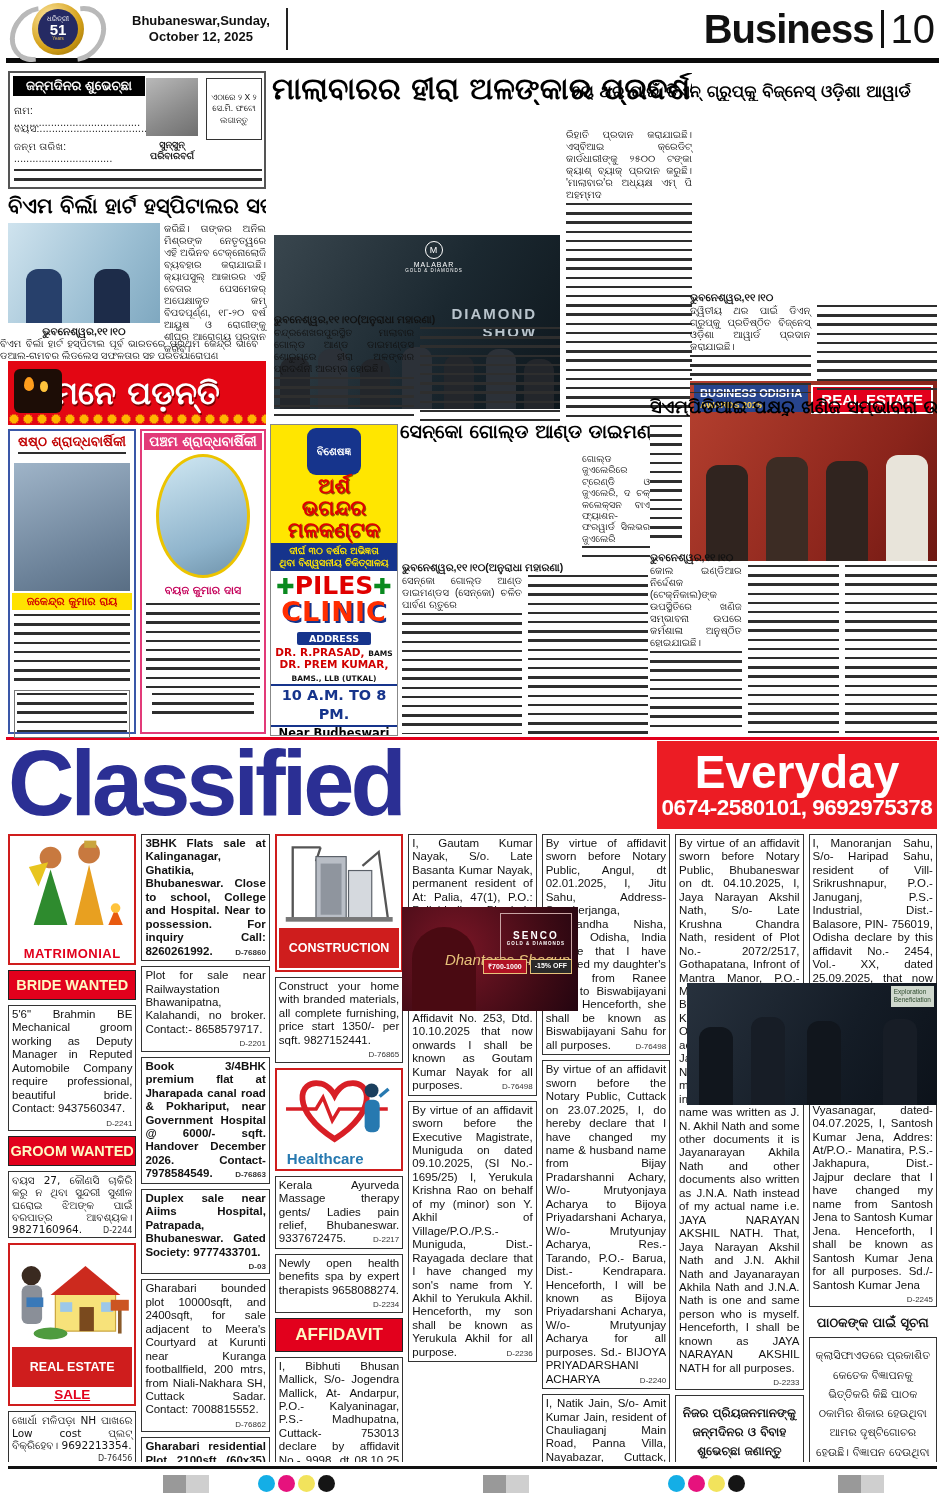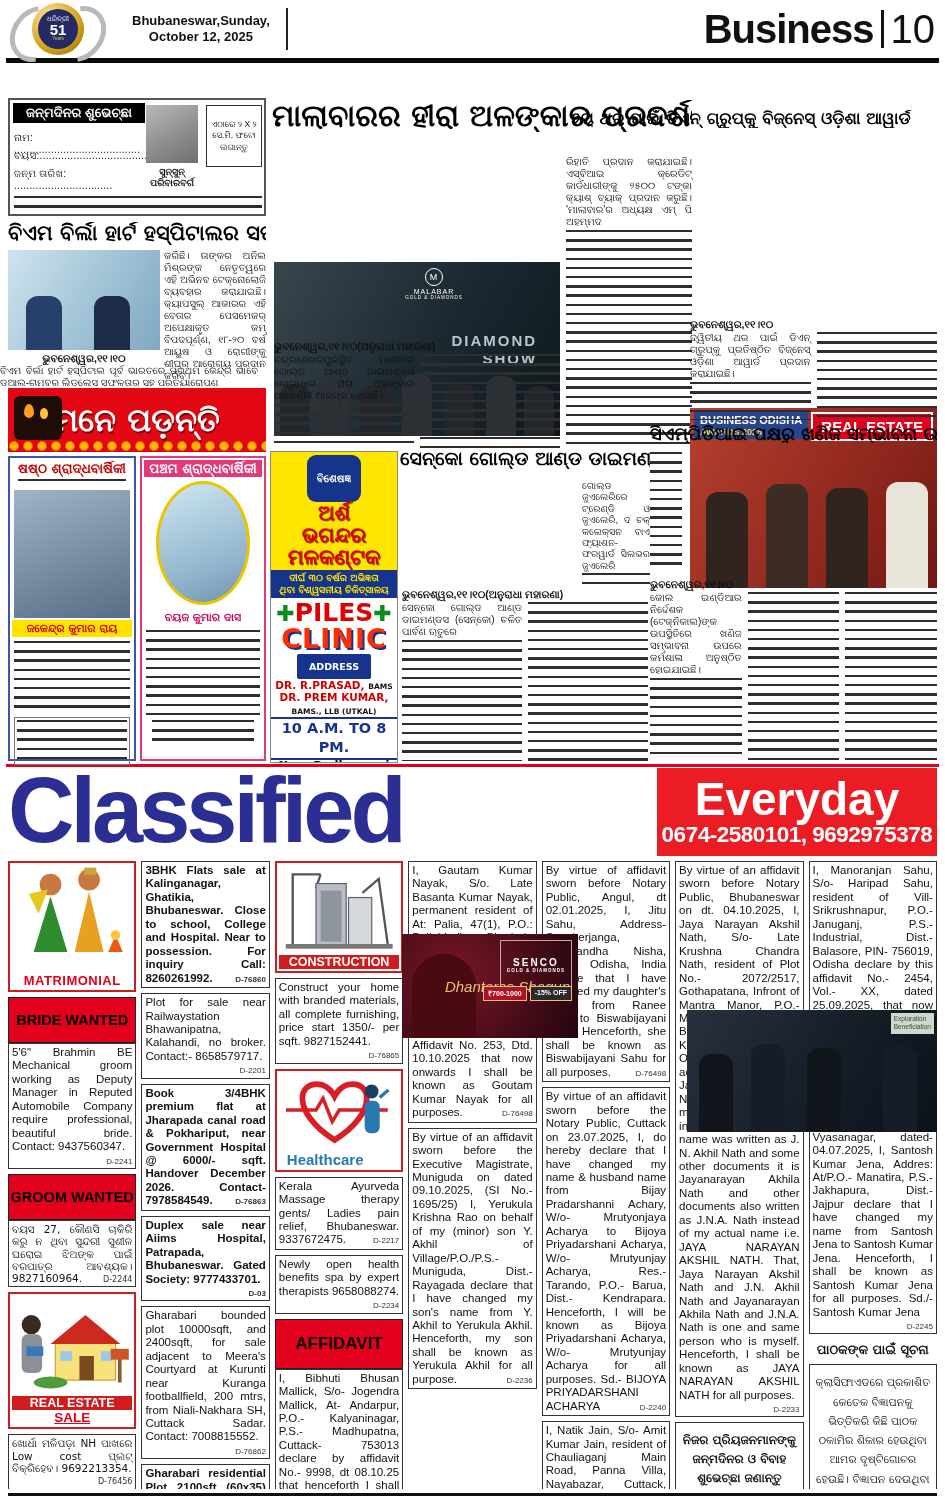--- a/index.html
+++ b/index.html
@@ -19,21 +19,21 @@
   .coin-in .t2{font-size:15px;font-weight:700;}
   .coin-in .t3{font-size:4.5px;color:#e8c35a;}
   .dateline{font-size:13px;font-weight:600;text-align:center;line-height:1.25;margin-left:26px;}
   .h-div{width:2px;height:42px;background:#222;margin:0 16px;}
   .spacer{flex:1;}
   .section-title{font-size:40px;font-weight:600;letter-spacing:-1px;}
   .pg-div{width:3px;height:38px;background:#111;margin:0 7px;}
   .pg-num{font-size:40px;font-weight:500;}
   .black-rule{height:5px;background:#0a0a0a;margin:0 6px;}
   
-  .top{position:relative;height:674px;margin-top:27px;}
+  .top{position:relative;height:674px;}
   .oh{font-weight:800;line-height:1.08;color:#000;font-family:"DejaVu Sans",sans-serif;}
   .nowrap{white-space:nowrap;overflow:hidden;}
   .body-x{font-size:10px;line-height:1.2;text-align:justify;}
   .fl{background:repeating-linear-gradient(#2e2e2e 0 2.4px,transparent 2.4px 9.2px);}
   .grow{flex:1;}
   .cap{font-weight:700;font-size:10.5px;}
   .photo{position:relative;overflow:hidden;}
   .sil{position:absolute;bottom:0;background:#23262b;border-radius:12px 12px 0 0;}
   .colflex{display:flex;flex-direction:column;}
   .cols{display:flex;gap:6px;}
@@ -62,21 +62,21 @@
         background:linear-gradient(160deg,#cfe7f2,#8fb4cc 70%,#6f93ab);}
   
   .piles{border:1px solid #888;background:#fff;overflow:hidden;font-family:"DejaVu Sans",sans-serif;}
   .piles .ytop{background:#ffe600;text-align:center;padding:3px 0 2px;}
   .pill{display:inline-block;background:#16348c;color:#fff;font-size:10.5px;font-weight:700;border-radius:9px;padding:17px 10px;}
   .piles .big{color:#e00000;font-weight:800;font-size:21px;line-height:1.05;text-shadow:1px 1px 0 #8a5b00;}
   .navstrip{background:#16348c;color:#ffe600;font-size:9.5px;font-weight:700;text-align:center;line-height:1.25;padding:2px 0;}
   .pl-line{font-weight:800;font-size:25px;color:#e00000;line-height:1;}
   .pl-line .cross{color:#0a8a1f;font-size:22px;}
   .cl-line{font-weight:800;font-size:27px;color:#ff2d00;line-height:1;text-shadow:2px 2px 0 #16348c;letter-spacing:1px;}
-  .addr-pill{display:inline-block;background:#16348c;color:#fff;font-size:9.5px;font-weight:700;padding:7px 12px;border-radius:2px;}
+  .addr-pill{display:inline-block;background:#16348c;color:#fff;font-size:9.5px;font-weight:700;padding:1px 12px;border-radius:2px;}
   .doc{color:#d10000;font-weight:800;font-size:10.5px;line-height:1.2;}
   .doc small{color:#111;font-size:7.5px;}
   .hours{color:#16348c;font-weight:800;font-size:14.5px;border-top:2px solid #16348c;border-bottom:2px solid #16348c;line-height:1.35;}
   .paddr{font-weight:800;font-size:11.5px;line-height:1.2;color:#000;}
   
   .ph-mal{background:linear-gradient(120deg,#39464e,#1b2830 55%,#0e171d);}
   .mal-logo{position:absolute;right:34%;top:6px;color:#fff;text-align:center;font-size:7px;letter-spacing:1px;}
   .mal-m{width:16px;height:16px;border:1px solid #fff;border-radius:50%;margin:0 auto 2px;line-height:16px;font-size:9px;color:#fff;}
   .mal-show{position:absolute;right:8%;top:40%;color:#b9c4cc;font-weight:700;font-size:15px;letter-spacing:2px;line-height:1.2;text-align:right;}
   .ph-dn{background:linear-gradient(120deg,#b5402f,#8a241b 70%,#6e1812);}
@@ -100,25 +100,25 @@
   .banner{display:flex;margin:1px 8px 0;height:88px;}
   .banner-word{flex:1;font-size:92px;font-weight:800;color:#2b2f94;letter-spacing:-4px;line-height:.92;font-family:"Liberation Sans",sans-serif;}
   .banner-red{background:#ec1c24;color:#fff;width:280px;text-align:center;display:flex;flex-direction:column;justify-content:center;}
   .banner-ev{font-size:46px;font-weight:800;line-height:1;}
   .banner-ph{font-size:22.5px;font-weight:700;letter-spacing:-.5px;}
   .grid{display:flex;gap:5px;margin:5px 8px 0;height:628px;overflow:hidden;}
   .gcol{flex:1;min-width:0;overflow:hidden;}
   .ad{border:1px solid #333;padding:2px 3px;margin-bottom:5px;font-size:11.5px;line-height:1.17;text-align:justify;overflow:hidden;}
   .ad.b{font-weight:700;}
   .code{float:right;font-size:8px;color:#333;padding-top:3px;}
-  .redhead{background:#e2001c;color:#000000;font-weight:800;text-align:center;font-size:14.5px;padding:14px 0;border:1px solid #222;}
+  .redhead{background:#e2001c;color:#fef9c3;font-weight:800;text-align:center;font-size:14.5px;padding:6px 0;border:1px solid #222;margin-bottom:5px;}
   .redhead.big{font-size:17px;}
   .imgbox{border:2px solid #cf1d1d;padding:2px;margin-bottom:5px;text-align:center;}
   .imgbox .lbl{color:#e2001c;font-weight:800;font-size:13px;letter-spacing:.5px;}
-  .imgbox .bar{background:#cf1d1d;color:#fff;font-weight:800;font-size:12.5px;padding:0 0;}
+  .imgbox .bar{background:#cf1d1d;color:#fff;font-weight:800;font-size:12.5px;padding:13px 0;}
   .imgbox .sale{color:#e2001c;font-weight:800;font-size:13.5px;text-decoration:underline;}
   .hc-word{color:#2779b0;font-weight:700;font-size:15px;text-align:left;padding-left:8px;}
   .greet{border:1px solid #333;text-align:center;font-size:12px;font-weight:700;line-height:1.55;padding:8px 4px;font-family:"DejaVu Sans",sans-serif;}
   .notice-h{font-weight:800;font-size:13px;text-align:center;margin:8px 0 6px;font-family:"DejaVu Sans",sans-serif;}
   .notice{border:1px solid #333;text-align:center;font-size:11px;line-height:1.75;padding:8px 3px;font-family:"DejaVu Sans",sans-serif;}
   
   .bot-rule{height:3px;background:#111;margin:4px 8px 0;}
   .marks{position:relative;height:24px;margin:4px 8px 0;}
   .gray2{position:absolute;top:2px;width:46px;height:18px;background:linear-gradient(90deg,#999 50%,#cfcfcf 50%);}
   .dot{position:absolute;top:2px;width:17px;height:17px;border-radius:50%;}

